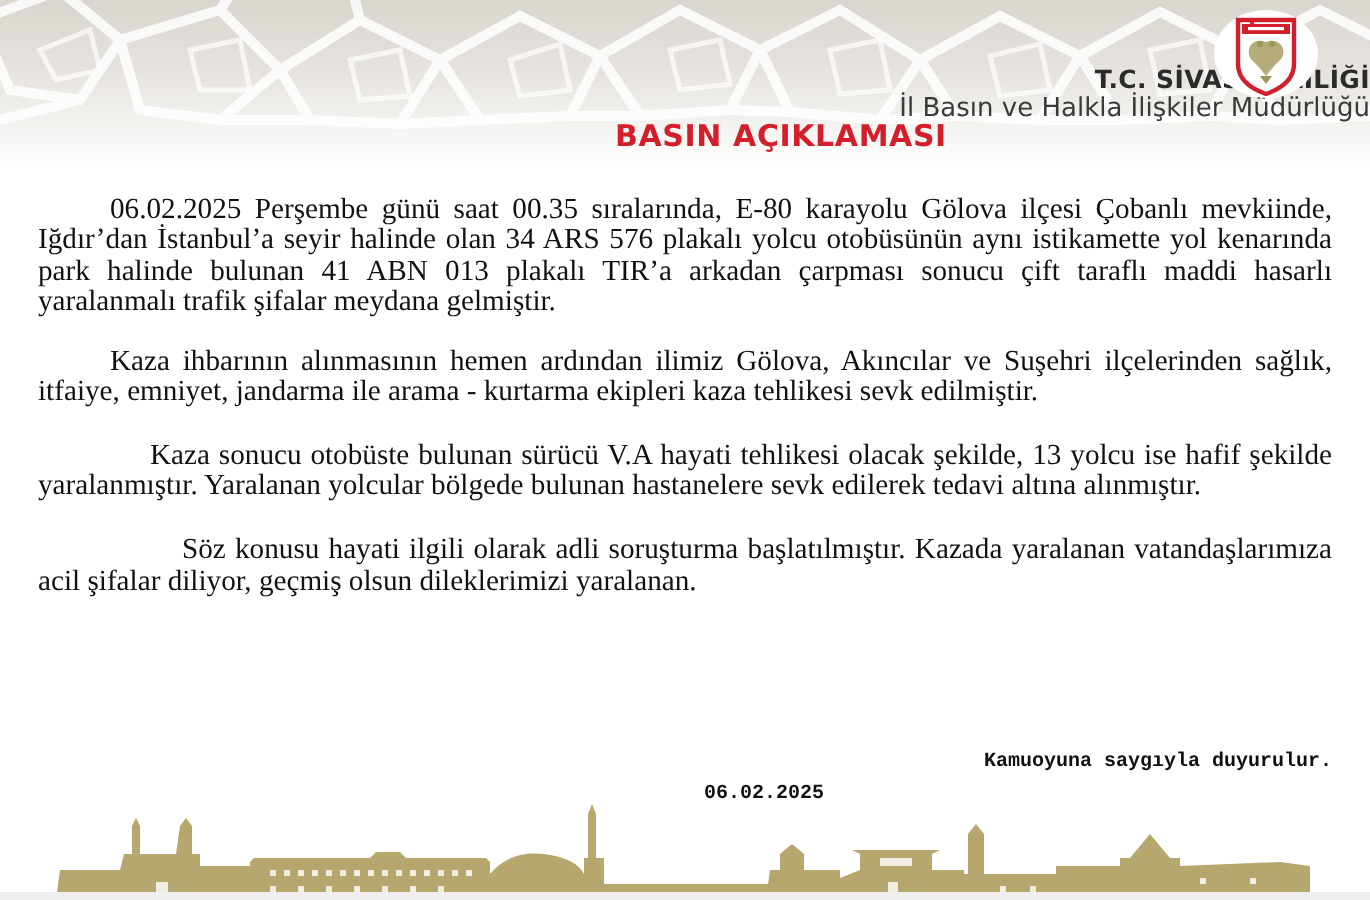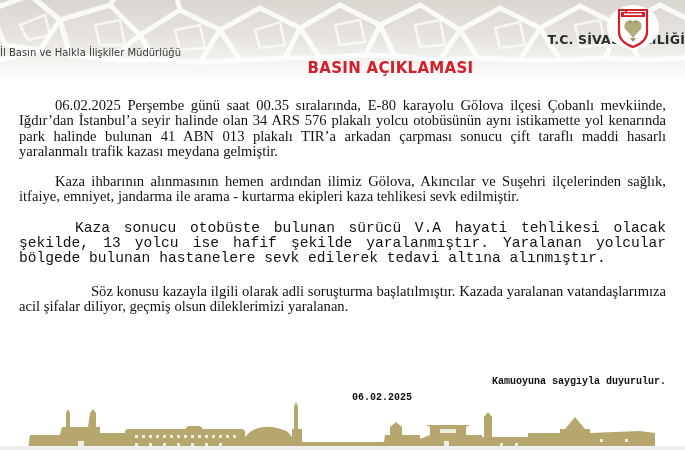--- a/index.html
+++ b/index.html
@@ -37,23 +37,23 @@
       font-family: "DejaVu Sans", sans-serif;
       font-weight: bold;
       font-size: 12.5px;
       color: #2b2b2b;
       letter-spacing: 0.2px;
     }
     .title-sub {
       position: absolute;
       left: 0; width: 685px;
       top: 47px;
-      text-align: left;
+      text-align: right;
       font-family: "DejaVu Sans", sans-serif;
-      font-size: 10px;
+      font-size: 13px;
       color: #3a3a3a;
     }
     .title-press {
       position: absolute;
       left: 0; width: 685px;
       top: 59px;
       text-align: center;
       font-family: "DejaVu Sans", sans-serif;
       font-weight: bold;
       font-size: 15px;
@@ -76,21 +76,21 @@
       font-size: 14.6px;
       line-height: 15.3px;
       color: #111111;
     }
     .para {
       margin: 0;
       text-align: justify;
       text-indent: 36px;
     }
     .para.p2 { text-indent: 36px; }
-    .para.p3 { text-indent: 56px; font-family: Liberation Mono, monospace; }
+    .para.p3 { text-indent: 56px; }
     .para.p4 { text-indent: 72px; }
     .gap-1 { height: 15px; }
     .gap-2 { height: 16px; }
     .gap-3 { height: 17px; }
     .closing {
       position: absolute;
       top: 376px;
       left: 19px;
       width: 647px;
       font-family: Liberation Mono, monospace;
@@ -168,37 +168,37 @@
       <path d="M24 34 L27 38 L30 34 Z" fill="#9e955f"></path>
     </svg>
   </div>
 
   <div class="body">
     <p class="para p1">
       <span>06.02.2025 Perşembe günü saat 00.35 sıralarında, E-80 karayolu Gölova ilçesi</span>
       <span>Çobanlı mevkiinde, Iğdır’dan İstanbul’a seyir halinde olan 34 ARS 576 plakalı</span>
       <span>yolcu otobüsünün aynı istikamette yol kenarında park halinde bulunan 41 ABN</span>
       <span>013 plakalı TIR’a arkadan çarpması sonucu çift taraflı maddi hasarlı yaralanmalı</span>
-      <span>trafik kazası meydana gelmiştir.</span>
+      <span>trafik şifalar meydana gelmiştir.</span>
     </p>
     <div class="gap-1"></div>
     <p class="para p2">
       <span>Kaza ihbarının alınmasının hemen ardından ilimiz Gölova, Akıncılar ve Suşehri</span>
       <span>ilçelerinden sağlık, itfaiye, emniyet, jandarma ile arama - kurtarma ekipleri kaza</span>
       <span>tehlikesi sevk edilmiştir.</span>
     </p>
     <div class="gap-2"></div>
     <p class="para p3">
       <span>Kaza sonucu otobüste bulunan sürücü V.A hayati tehlikesi olacak şekilde, 13</span>
       <span>yolcu ise hafif şekilde yaralanmıştır. Yaralanan yolcular bölgede bulunan</span>
       <span>hastanelere sevk edilerek tedavi altına alınmıştır.</span>
     </p>
     <div class="gap-3"></div>
     <p class="para p4">
-      <span>Söz konusu kazayla ilgili olarak adli soruşturma başlatılmıştır. Kazada</span>
+      <span>Söz konusu hayati ilgili olarak adli soruşturma başlatılmıştır. Kazada</span>
       <span>yaralanan vatandaşlarımıza acil şifalar diliyor, geçmiş olsun dileklerimizi</span>
       <span>yaralanan.</span>
     </p>
   </div>
 
   <div class="closing">
     <span>Kamuoyuna saygıyla duyurulur.</span>
     <span class="date">06.02.2025</span>
   </div>
 

